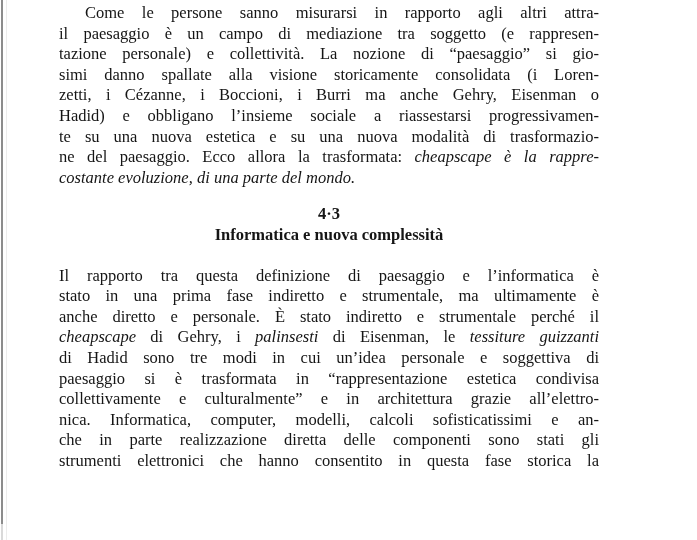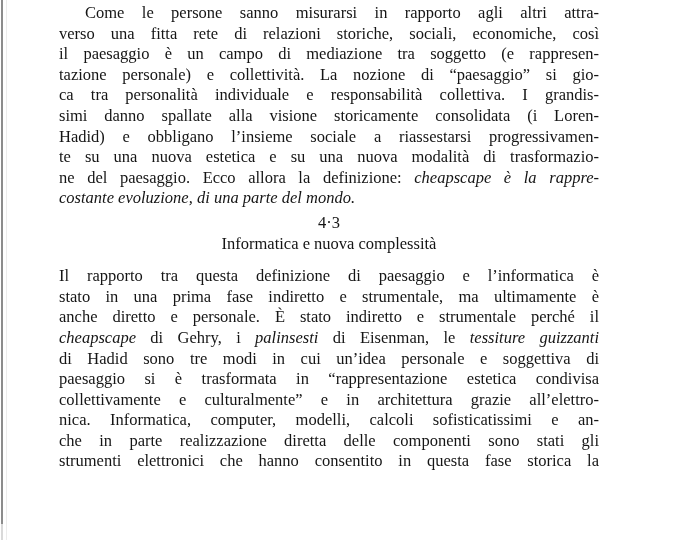--- a/index.html
+++ b/index.html
@@ -56,51 +56,50 @@
   .line.flush {
     text-align-last: left;
   }
   .line.indent {
     text-indent: 26px;
   }
   .line em {
     font-style: italic;
   }
   .section-heading {
-    margin-top: 4px;
+    margin-top: 16px;
     text-align: center;
-    font-weight: normal;
+    font-weight: bold;
   }
   .section-number, .section-title {
     text-align: center;
   }
   .para-2 {
-    margin-top: 12px;
+    margin-top: 20px;
   }
 </style>
 </head>
 <body>
 
 <div class="page" style="--page-bg: #ffffff; --text-color: #151515; --edge-color: #8c8c8c;">
   <div class="scan-edge"></div>
   <div class="scan-edge-tail"></div>
   <div class="scan-edge-faint"></div>
 
   <div class="text-column">
 
     <div>
       <div class="line indent"><span>Come le persone sanno misurarsi in rapporto agli altri attra-</span></div>
-      <div class="line"><span>verso una fitta rete di relazioni storiche, sociali, economiche, così</span></div>
       <div class="line"><span>il paesaggio è un campo di mediazione tra soggetto (e rappresen-</span></div>
       <div class="line"><span>tazione personale) e collettività. La nozione di “paesaggio” si gio-</span></div>
-      <div class="line"><span>ca tra personalità individuale e responsabilità collettiva. I grandis-</span></div>
       <div class="line"><span>simi danno spallate alla visione storicamente consolidata (i Loren-</span></div>
+      <div class="line"><span>zetti, i Cézanne, i Boccioni, i Burri ma anche Gehry, Eisenman o</span></div>
       <div class="line"><span>Hadid) e obbligano l’insieme sociale a riassestarsi progressivamen-</span></div>
       <div class="line"><span>te su una nuova estetica e su una nuova modalità di trasformazio-</span></div>
-      <div class="line"><span>ne del paesaggio. Ecco allora la definizione: </span><em>cheapscape è la rappre-</em></div>
+      <div class="line"><span>ne del paesaggio. Ecco allora la trasformata: </span><em>cheapscape è la rappre-</em></div>
       <div class="line flush"><em>costante evoluzione, di una parte del mondo.</em></div>
     </div>
 
     <div class="section-heading">
       <div class="section-number">4·3</div>
       <div class="section-title">Informatica e nuova complessità</div>
     </div>
 
     <div class="para-2">
       <div class="line"><span>Il rapporto tra questa definizione di paesaggio e l’informatica è</span></div>

